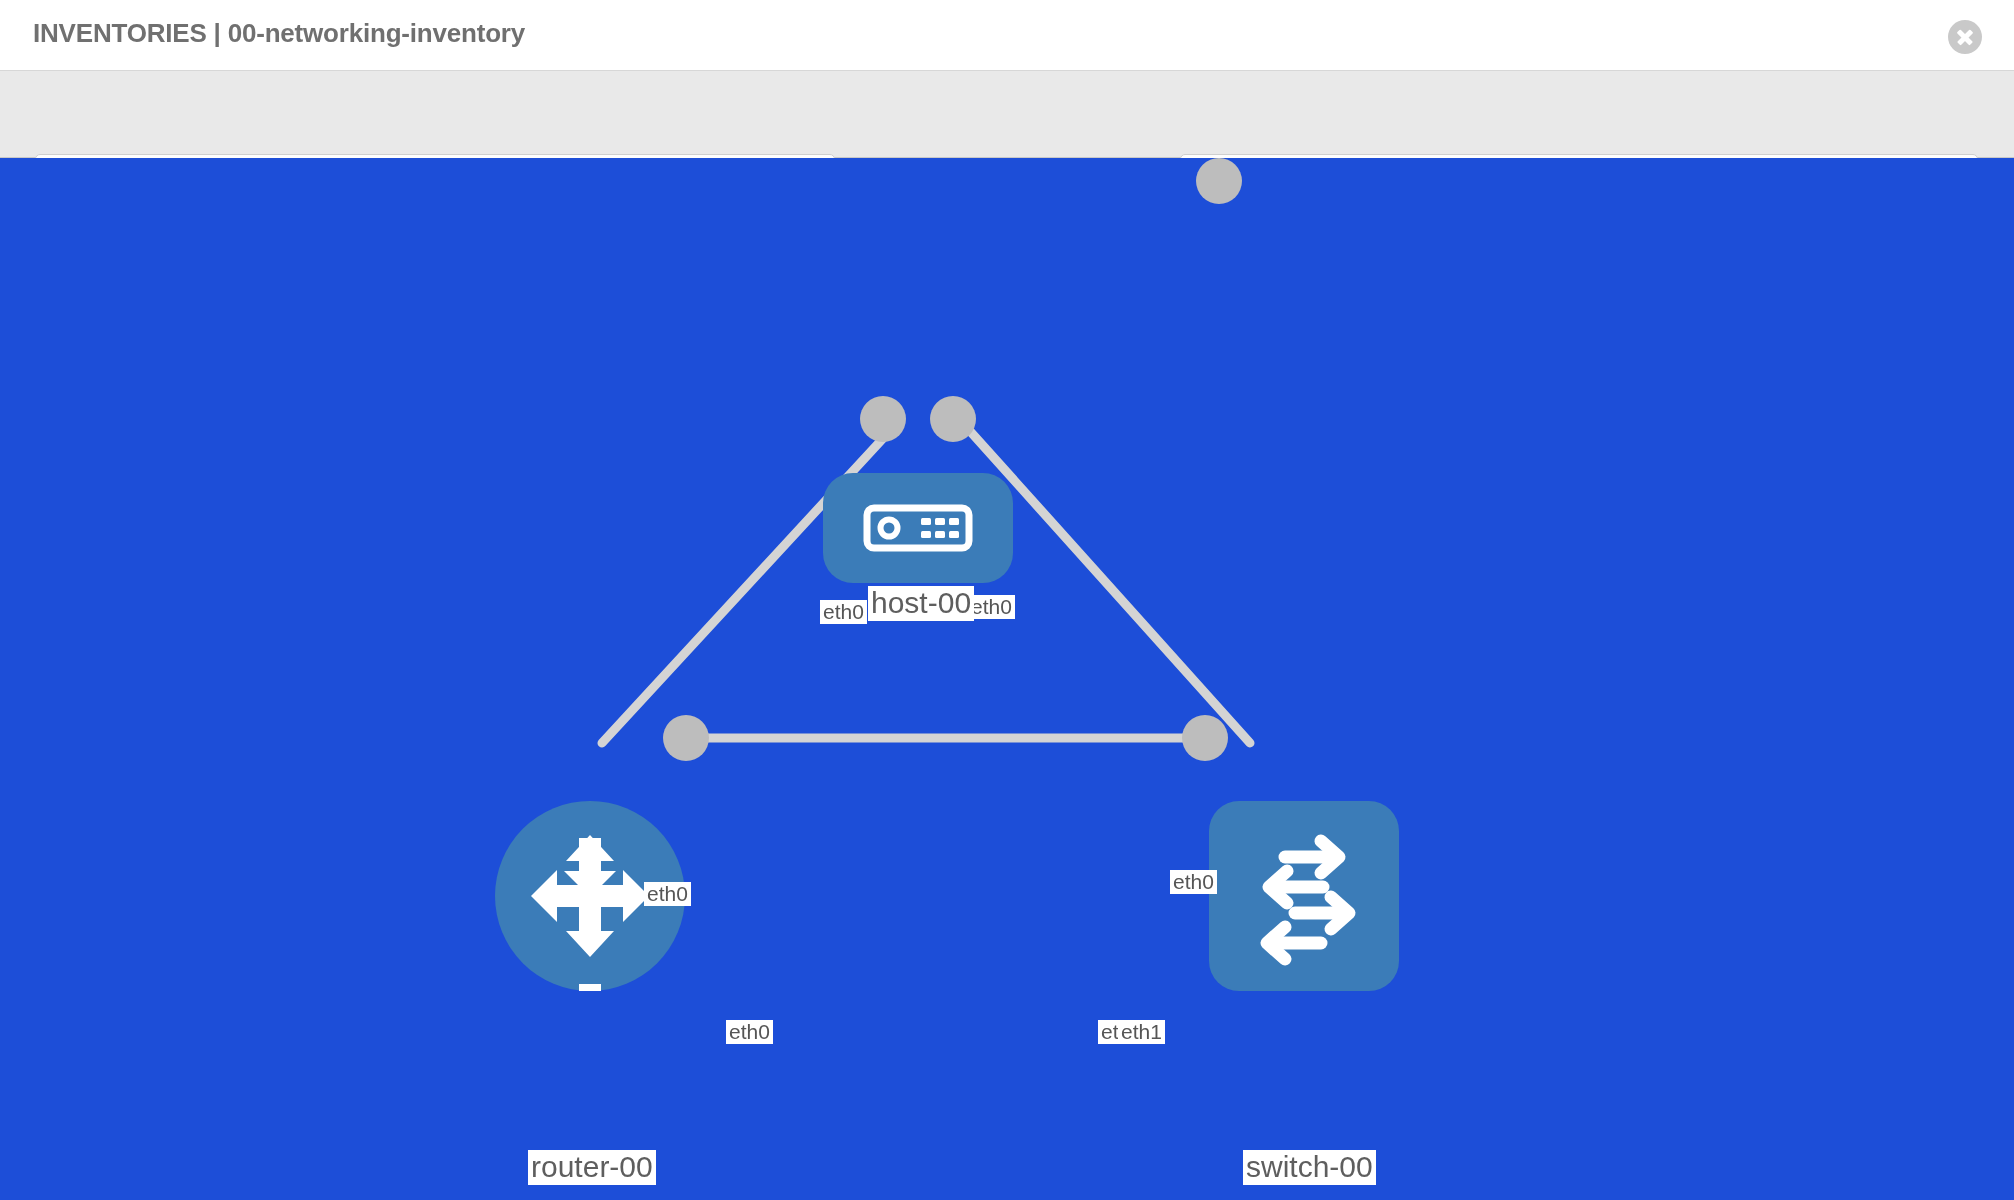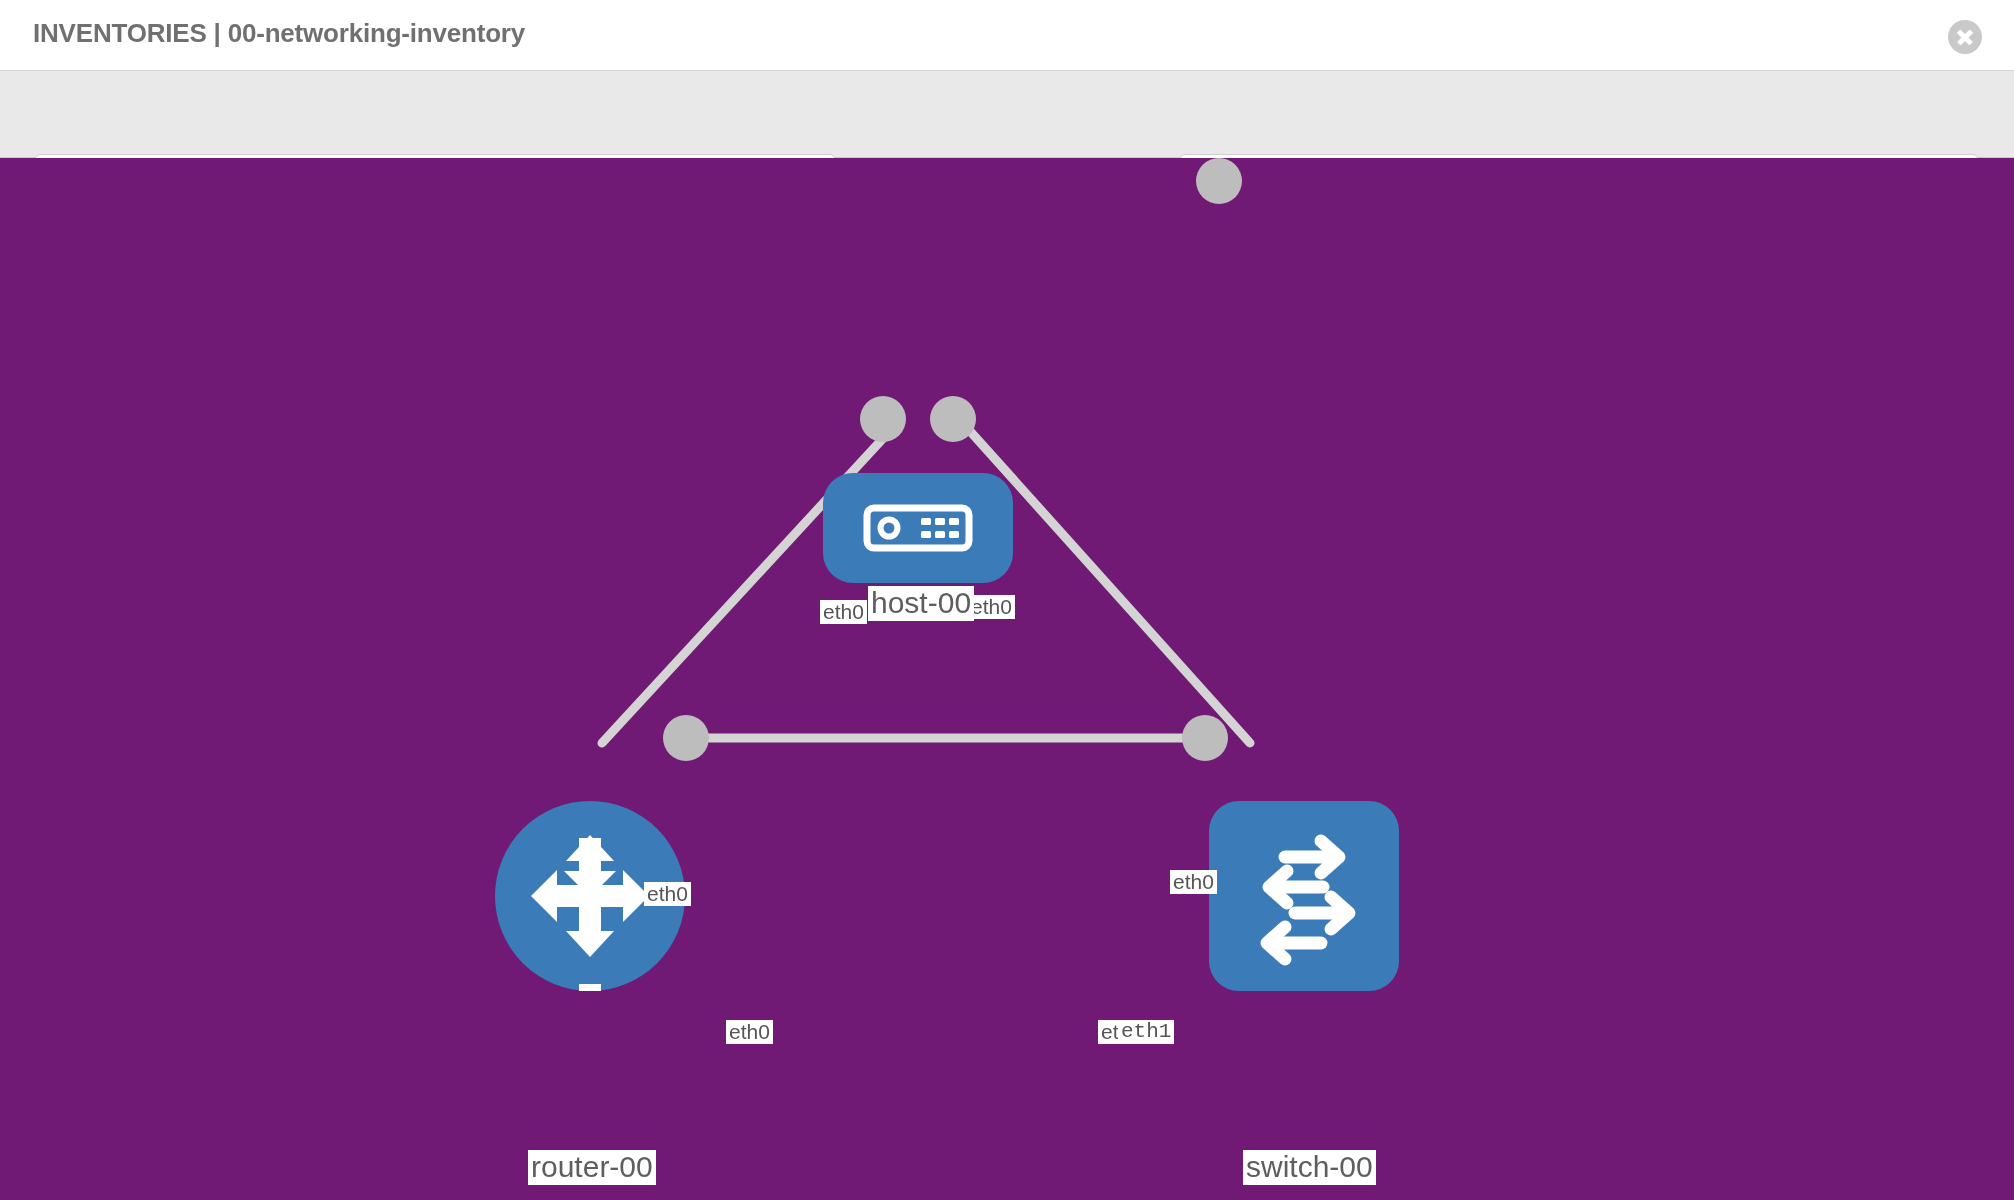--- a/index.html
+++ b/index.html
@@ -106,21 +106,21 @@
   }
   #wrench-icon { left: 1039px; }
   #key-icon    { left: 1106px; }
 
   
   .canvas {
     position: absolute;
     left: 0; top: 158px;
     width: 2014px;
     height: 1042px;
-    background: #701a75;
+    background: #1d4ed8;
     overflow: hidden;
   }
   .topology {
     position: absolute;
     left: 0; top: 0;
     width: 2014px;
     height: 1042px;
   }
   .topo-svg {
     position: absolute;
@@ -278,20 +278,20 @@
 
     <div class="node-label label-small" style="left:820px; top:442px;">eth0</div>
     <div class="node-label label-small" style="left:968px; top:437px;">eth0</div>
     <div class="node-label label-big" style="left:868px; top:428px;text-align:center;">host-00</div>
 
     <div class="node-label label-small" style="left:644px; top:724px;">eth0</div>
     <div class="node-label label-small" style="left:1170px; top:712px;">eth0</div>
 
     <div class="node-label label-small" style="left:726px; top:862px;">eth0</div>
     <div class="node-label label-small" style="left:1098px; top:862px;">eth0</div>
-    <div class="node-label label-small" style="left:1118px; top:862px;font-family:Liberation Mono, monospace;">eth1</div>
+    <div class="node-label label-small" style="left:1118px; top:862px;">eth1</div>
 
     <div class="node-label label-big" style="left:528px; top:992px;">router-00</div>
     <div class="node-label label-big" style="left:1243px; top:992px;text-align:center;">switch-00</div>
 
   </div>
 
 </div>
 
 </body></html>

